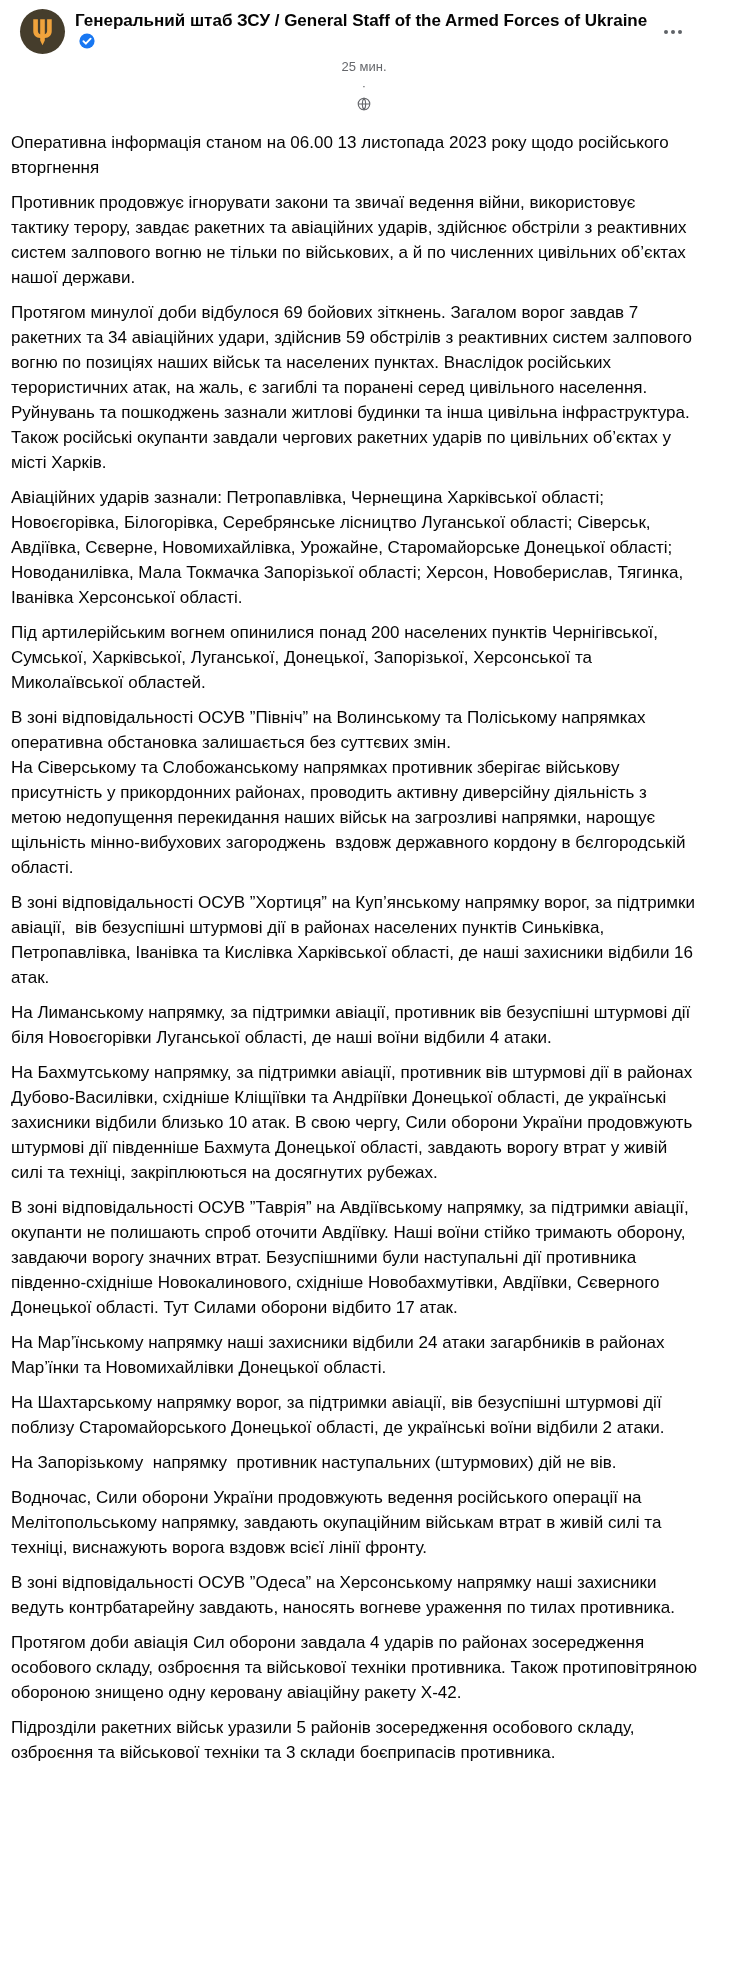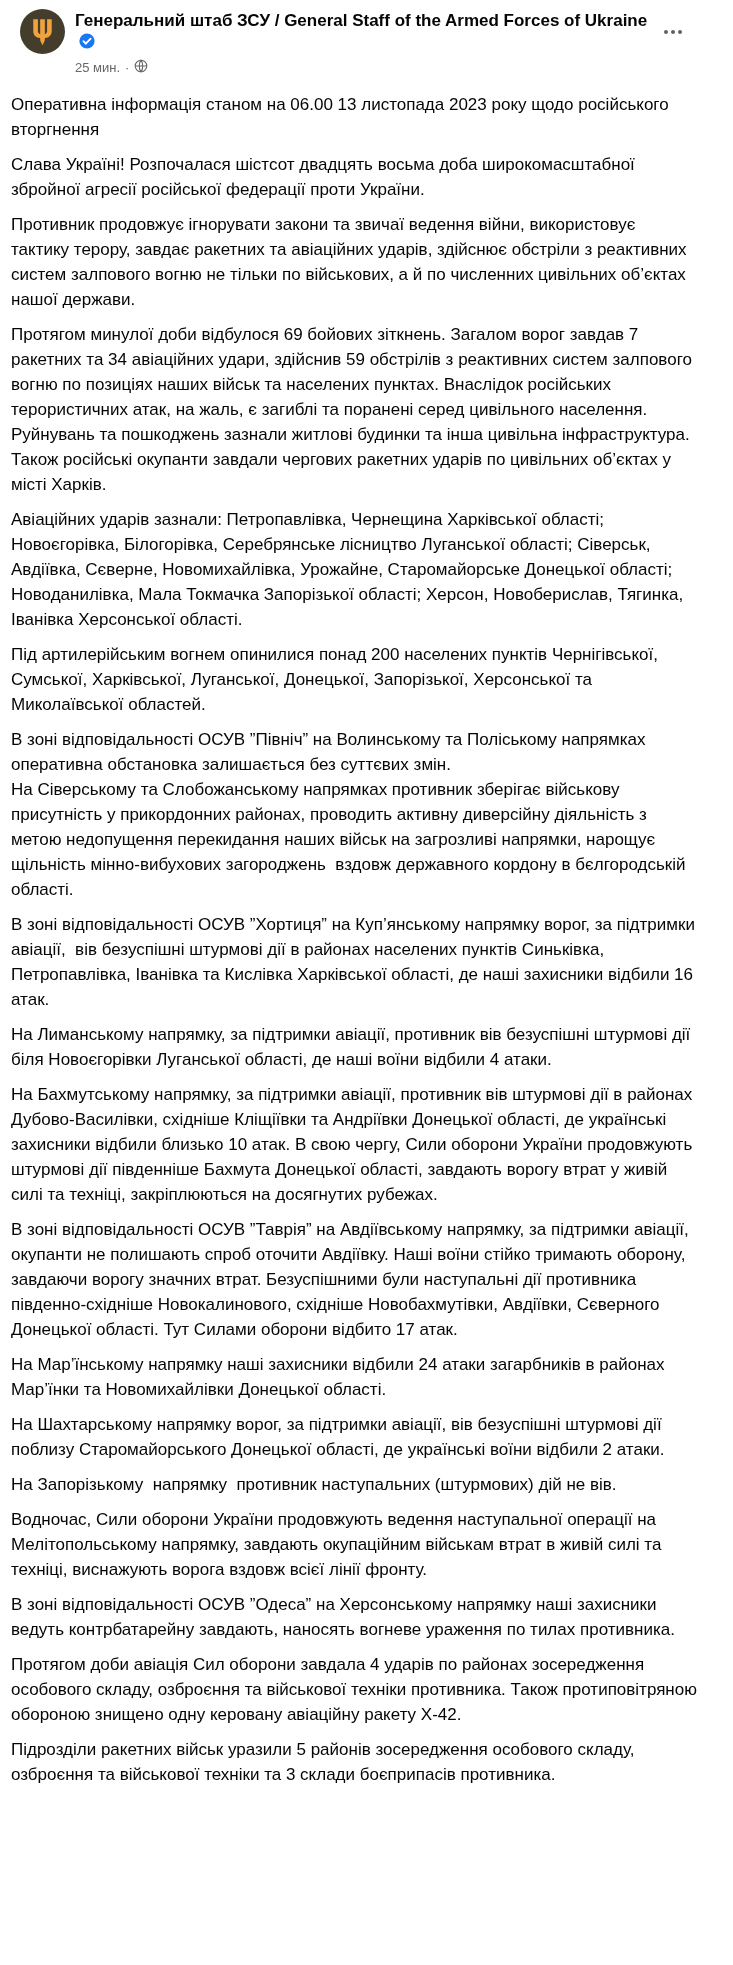--- a/index.html
+++ b/index.html
@@ -51,20 +51,21 @@
   }
   .meta {
     display: flex;
     align-items: center;
     gap: 4px;
     margin-top: 5px;
     color: #65676b;
     font-size: 13px;
     line-height: 15px;
     cursor: pointer;
+    flex-direction: column;
   }
   .meta .sep { margin: 0 1px; }
   .more-btn {
     position: absolute;
     top: 24px;
     right: 26px;
     display: flex;
     gap: 3px;
     padding: 6px;
     border-radius: 50%;
@@ -125,33 +126,32 @@
 
     <div class="more-btn">
       <i></i>
         <i></i>
         <i></i>
     </div>
   </div>
 
   <div class="body-text">
     <p>Оперативна інформація станом на 06.00 13 листопада 2023 року щодо російського вторгнення</p>
-    <p>Слава Україні! Розпочалася шістсот двадцять восьма доба широкомасштабної збройної агресії російської федерації проти України.</p>
     <p>Противник продовжує ігнорувати закони та звичаї ведення війни, використовує тактику терору, завдає ракетних та авіаційних ударів, здійснює обстріли з реактивних систем залпового вогню не тільки по військових, а й по численних цивільних об’єктах нашої держави.</p>
     <p>Протягом минулої доби відбулося 69 бойових зіткнень. Загалом ворог завдав 7 ракетних та 34 авіаційних удари, здійснив 59 обстрілів з реактивних систем залпового вогню по позиціях наших військ та населених пунктах. Внаслідок російських терористичних атак, на жаль, є загиблі та поранені серед цивільного населення. Руйнувань та пошкоджень зазнали житлові будинки та інша цивільна інфраструктура. Також російські окупанти завдали чергових ракетних ударів по цивільних об’єктах у місті Харків.</p>
     <p>Авіаційних ударів зазнали: Петропавлівка, Чернещина Харківської області; Новоєгорівка, Білогорівка, Серебрянське лісництво Луганської області; Сіверськ, Авдіївка, Сєверне, Новомихайлівка, Урожайне, Старомайорське Донецької області; Новоданилівка, Мала Токмачка Запорізької області; Херсон, Новоберислав, Тягинка, Іванівка Херсонської області.</p>
     <p>Під артилерійським вогнем опинилися понад 200 населених пунктів Чернігівської, Сумської, Харківської, Луганської, Донецької, Запорізької, Херсонської та Миколаївської областей.</p>
     <p>В зоні відповідальності ОСУВ ”Північ” на Волинському та Поліському напрямках оперативна обстановка залишається без суттєвих змін.
 На Сіверському та Слобожанському напрямках противник зберігає військову присутність у прикордонних районах, проводить активну диверсійну діяльність з метою недопущення перекидання наших військ на загрозливі напрямки, нарощує щільність мінно-вибухових загороджень  вздовж державного кордону в бєлгородській області.</p>
     <p>В зоні відповідальності ОСУВ ”Хортиця” на Куп’янському напрямку ворог, за підтримки авіації,  вів безуспішні штурмові дії в районах населених пунктів Синьківка, Петропавлівка, Іванівка та Кислівка Харківської області, де наші захисники відбили 16 атак.</p>
     <p>На Лиманському напрямку, за підтримки авіації, противник вів безуспішні штурмові дії біля Новоєгорівки Луганської області, де наші воїни відбили 4 атаки.</p>
     <p>На Бахмутському напрямку, за підтримки авіації, противник вів штурмові дії в районах Дубово-Василівки, східніше Кліщіївки та Андріївки Донецької області, де українські захисники відбили близько 10 атак. В свою чергу, Сили оборони України продовжують штурмові дії південніше Бахмута Донецької області, завдають ворогу втрат у живій силі та техніці, закріплюються на досягнутих рубежах.</p>
     <p>В зоні відповідальності ОСУВ ”Таврія” на Авдіївському напрямку, за підтримки авіації, окупанти не полишають спроб оточити Авдіївку. Наші воїни стійко тримають оборону, завдаючи ворогу значних втрат. Безуспішними були наступальні дії противника південно-східніше Новокалинового, східніше Новобахмутівки, Авдіївки, Сєверного Донецької області. Тут Силами оборони відбито 17 атак.</p>
     <p>На Мар’їнському напрямку наші захисники відбили 24 атаки загарбників в районах Мар’їнки та Новомихайлівки Донецької області.</p>
     <p>На Шахтарському напрямку ворог, за підтримки авіації, вів безуспішні штурмові дії поблизу Старомайорського Донецької області, де українські воїни відбили 2 атаки.</p>
     <p>На Запорізькому  напрямку  противник наступальних (штурмових) дій не вів.</p>
-    <p>Водночас, Сили оборони України продовжують ведення наступальної операції на Мелітопольському напрямку, завдають окупаційним військам втрат в живій силі та техніці, виснажують ворога вздовж всієї лінії фронту.</p>
+    <p>Водночас, Сили оборони України продовжують ведення російського операції на Мелітопольському напрямку, завдають окупаційним військам втрат в живій силі та техніці, виснажують ворога вздовж всієї лінії фронту.</p>
     <p>В зоні відповідальності ОСУВ ”Одеса” на Херсонському напрямку наші захисники ведуть контрбатарейну завдають, наносять вогневе ураження по тилах противника.</p>
     <p>Протягом доби авіація Сил оборони завдала 4 ударів по районах зосередження особового складу, озброєння та військової техніки противника. Також протиповітряною обороною знищено одну керовану авіаційну ракету Х-42.</p>
     <p>Підрозділи ракетних військ уразили 5 районів зосередження особового складу, озброєння та військової техніки та 3 склади боєприпасів противника.</p>
   </div>
 
 </div>
 
 </body></html>

